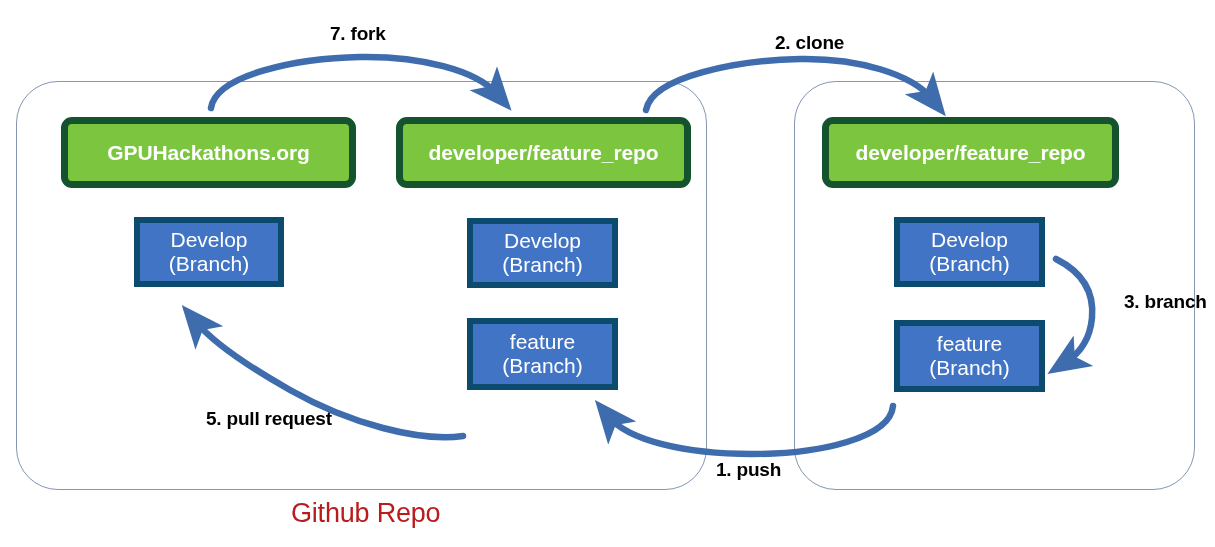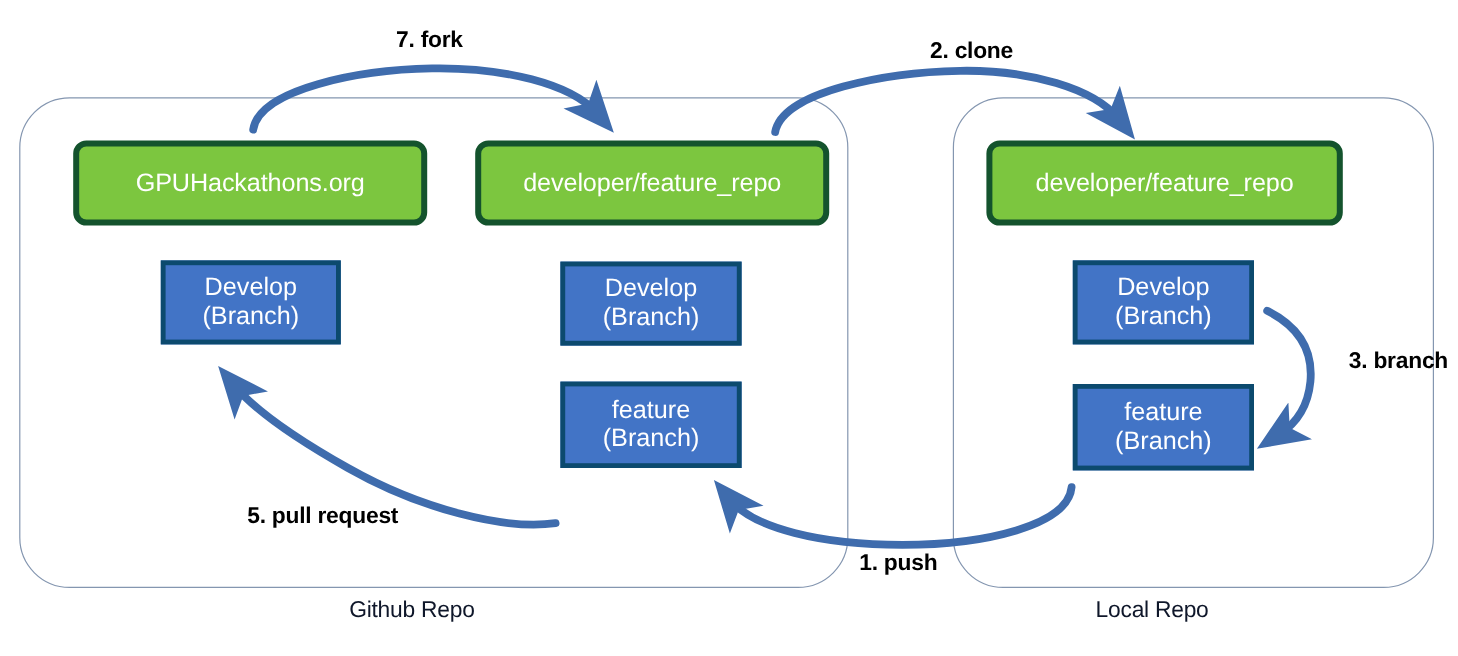--- a/index.html
+++ b/index.html
@@ -21,55 +21,56 @@
     border: 1.2px solid #8496b0;
     border-radius: 42px;
     background: transparent;
     box-sizing: border-box;
   }
   #github-repo-container { left: 16px;  top: 81px; width: 691px; height: 409px; }
   #local-repo-container  { left: 794px; top: 81px; width: 401px; height: 409px; }
 
   .repo-caption {
     position: absolute;
-    font-size: 19px;
-    color: #0f172a;
+    font-size: 27px;
+    color: #b91c1c;
     font-family: "Liberation Sans", sans-serif;
     white-space: nowrap;
     letter-spacing: -0.2px;
   }
   #github-repo-caption { left: 291px; top: 498px; }
   #local-repo-caption  { left: 913px; top: 498px; }
 
   .green-box {
     position: absolute;
     background: #7ac943;
     background: #7cc63f;
-    border: 5px solid #14532d;
+    border: 7px solid #14532d;
     border-radius: 11px;
     display: flex;
     align-items: center;
     justify-content: center;
     box-sizing: border-box;
+    font-weight: bold;
   }
   .green-box span {
     color: #ffffff;
     font-size: 21px;
     font-family: "Liberation Sans", sans-serif;
     white-space: nowrap;
     letter-spacing: -0.1px;
   }
   #gpu-hackathons-box    { left: 61px;  top: 117px; width: 295px; height: 71px; }
   #github-feature-box    { left: 396px; top: 117px; width: 295px; height: 71px; }
   #local-feature-box     { left: 822px; top: 117px; width: 297px; height: 71px; }
 
   .blue-box {
     position: absolute;
     background: #4274c6;
-    border: 4px solid #0c4a6e;
+    border: 6px solid #0c4a6e;
     display: flex;
     flex-direction: column;
     align-items: center;
     justify-content: center;
     box-sizing: border-box;
   }
   .blue-box span {
     color: #ffffff;
     font-size: 21px;
     line-height: 1.14;
@@ -88,21 +89,21 @@
     font-weight: bold;
     color: #000000;
     font-family: "Liberation Sans", sans-serif;
     white-space: nowrap;
     letter-spacing: -0.2px;
   }
   #label-fork         { left: 330px;  top: 23px; }
   #label-clone        { left: 775px;  top: 32px; }
   #label-branch       { left: 1124px; top: 291px; }
   #label-push         { left: 716px;  top: 459px; }
-  #label-pull-request { left: 206px;  top: 420px; text-align: center; }
+  #label-pull-request { left: 206px;  top: 408px; text-align: center; }
 
   #arrow-layer {
     position: absolute;
     left: 0; top: 0;
     width: 1215px;
     height: 547px;
     pointer-events: none;
   }
 </style>
 </head>
@@ -178,15 +179,14 @@
     </g>
   </svg>
 
   <div class="step-label" id="label-fork">7. fork</div>
   <div class="step-label" id="label-clone">2. clone</div>
   <div class="step-label" id="label-branch">3. branch</div>
   <div class="step-label" id="label-push">1. push</div>
   <div class="step-label" id="label-pull-request">5. pull request</div>
 
   <div class="repo-caption" id="github-repo-caption">Github Repo</div>
-  <div class="repo-caption" id="local-repo-caption">Local Repo</div>
 
 </div>
 
 </body></html>

